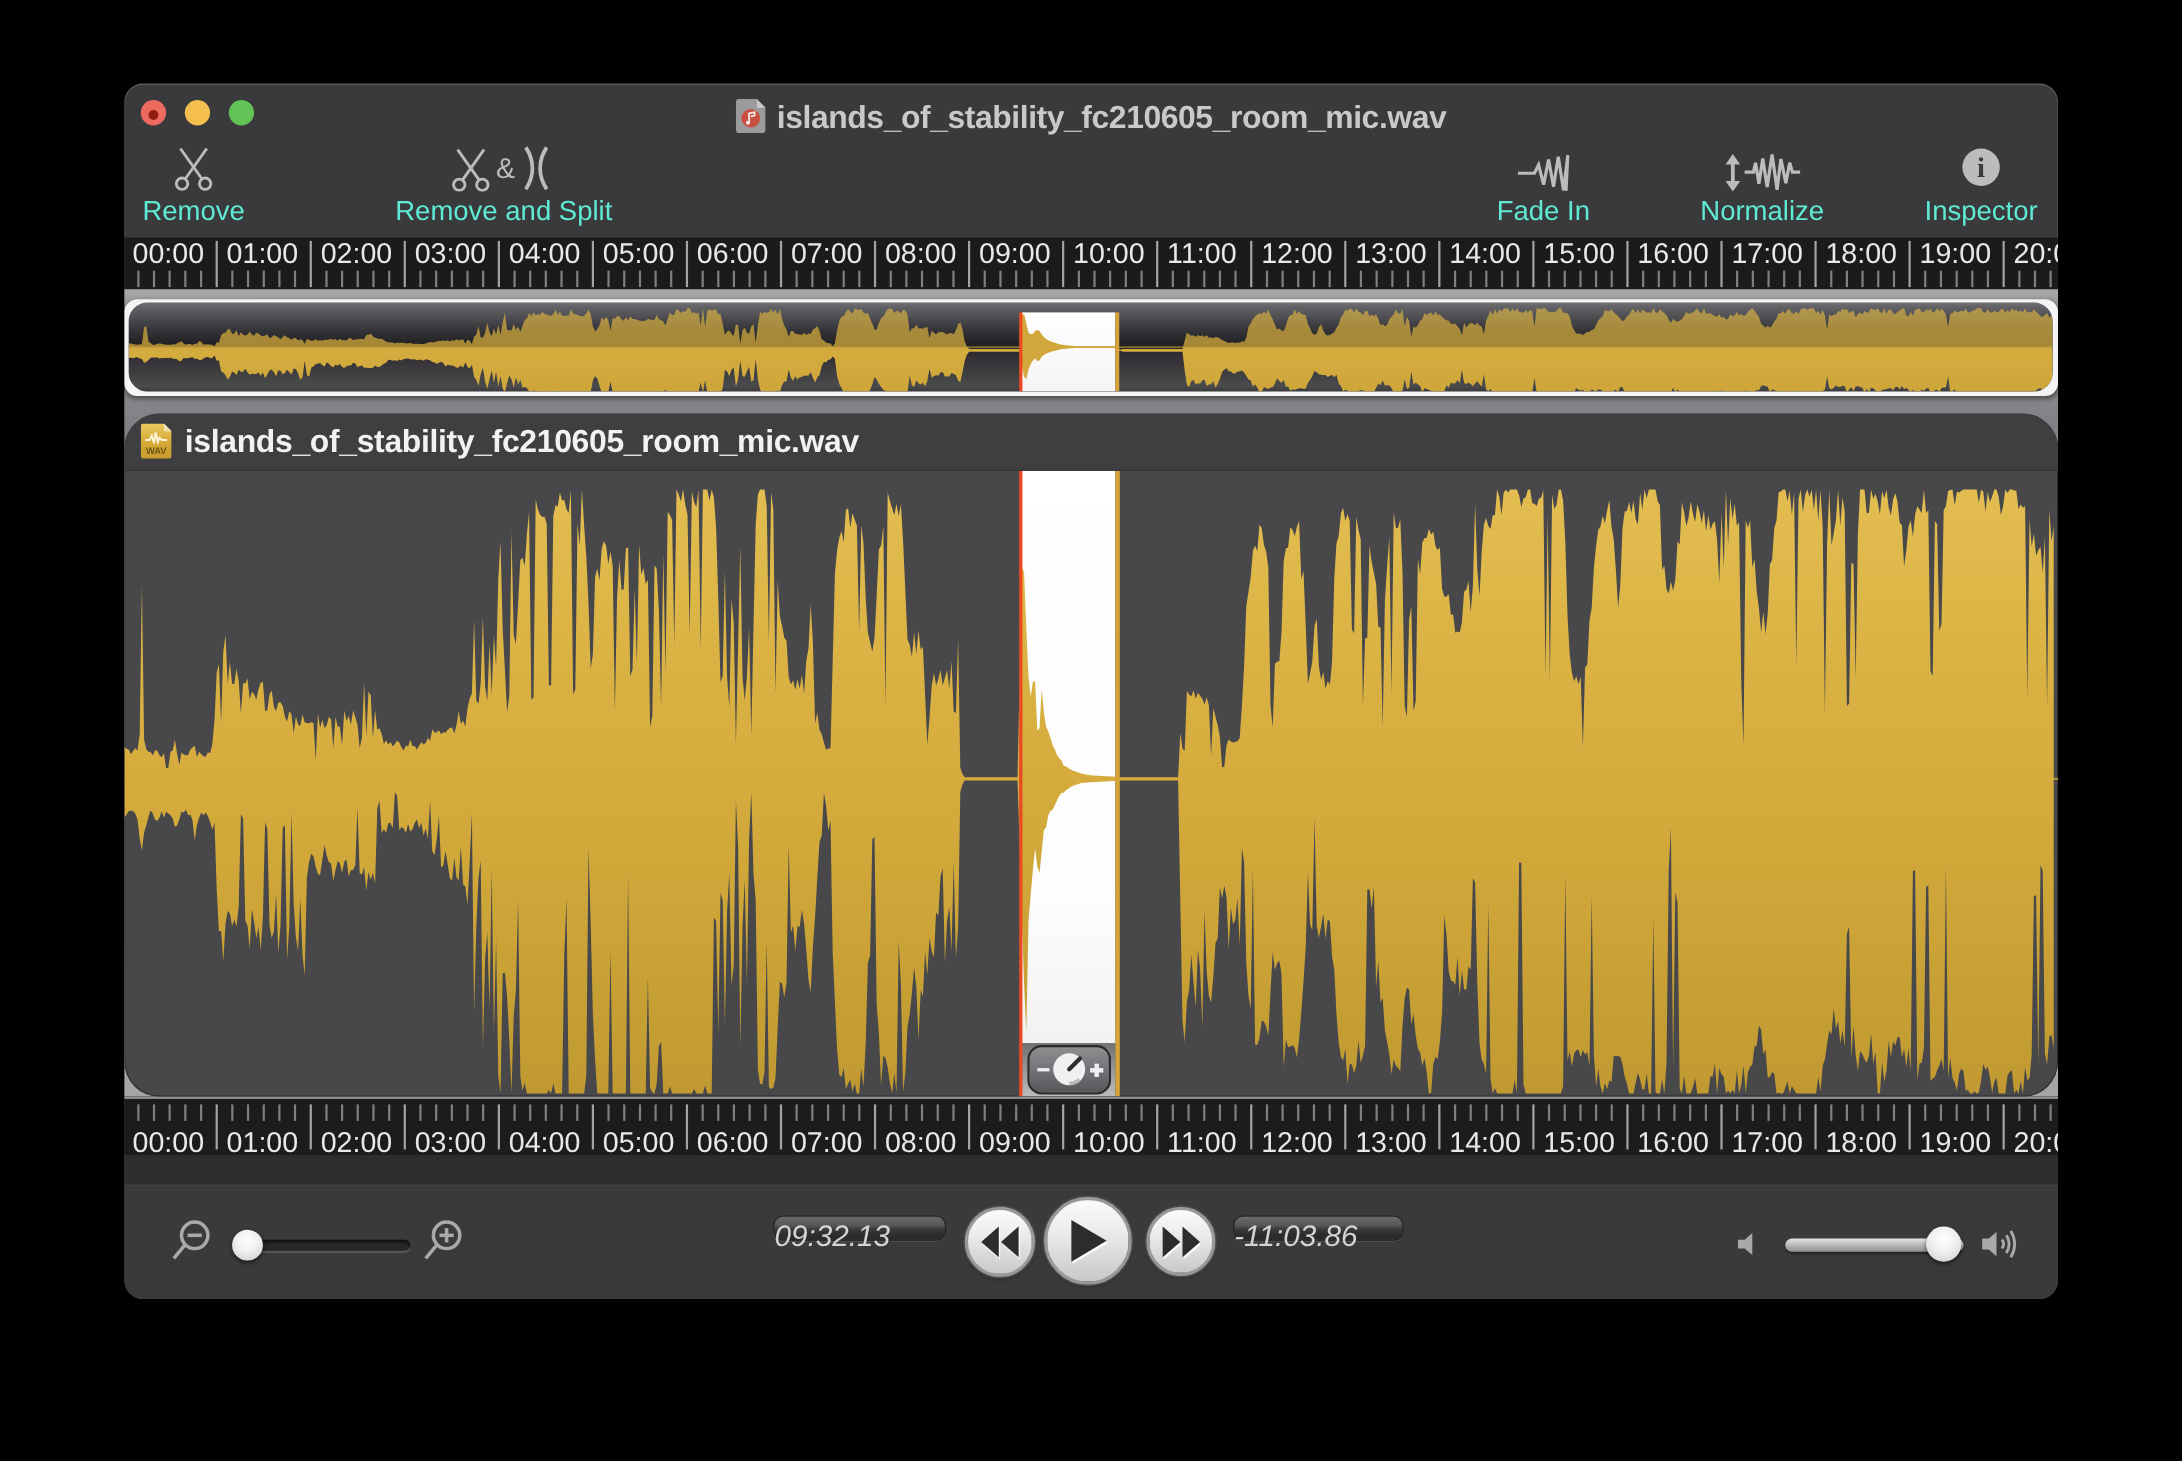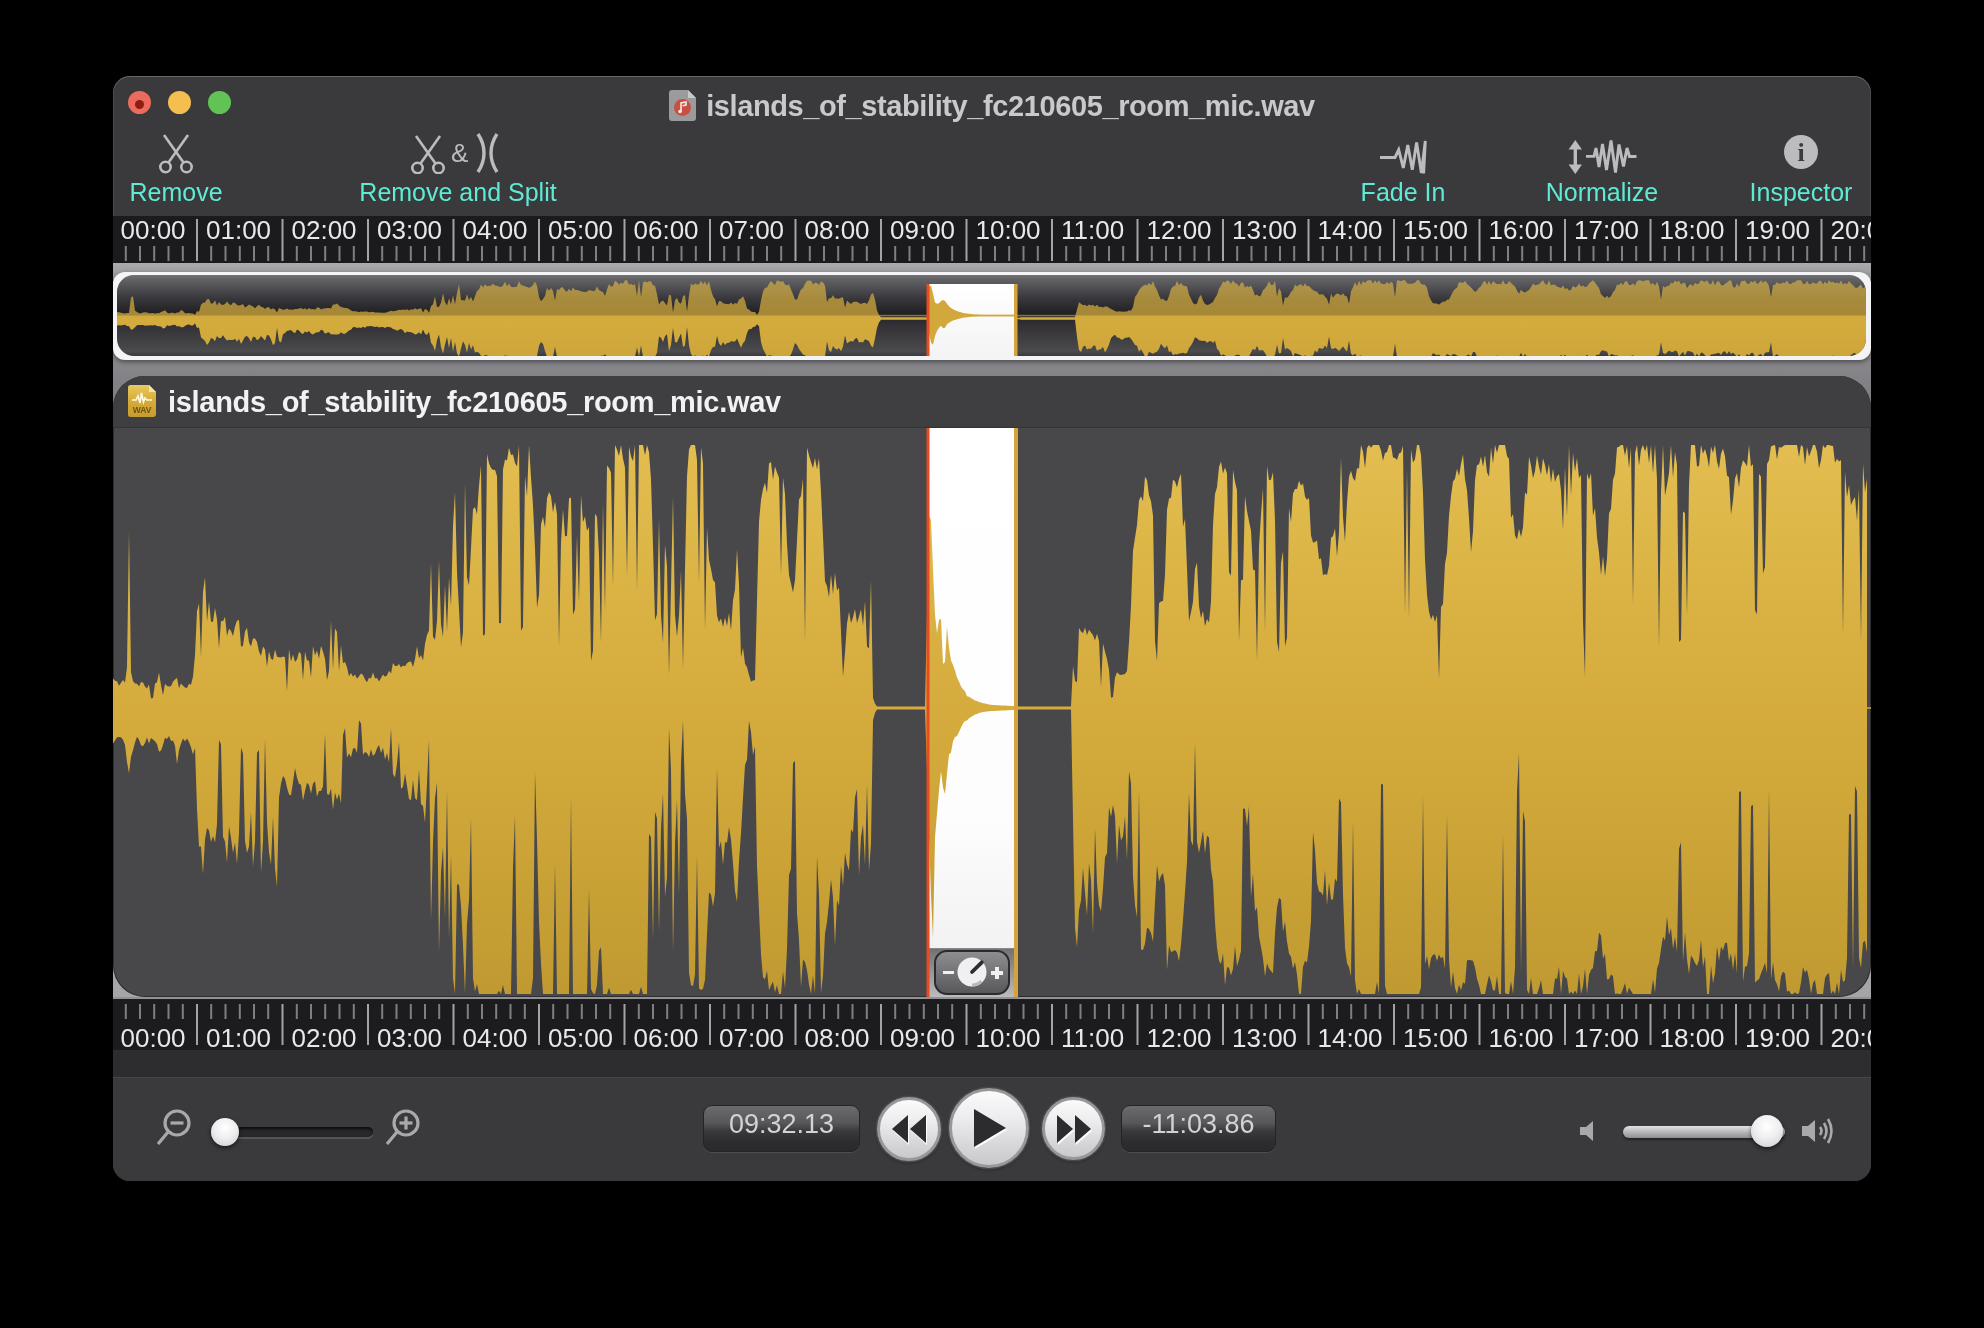--- a/index.html
+++ b/index.html
@@ -31,24 +31,24 @@
   border-bottom:1px solid #333336; }
 #phead .ic { position:absolute; left:15px; top:9px; }
 #phead .nm { position:absolute; left:55px; top:10px; font-size:29px; font-weight:bold; color:#f2f2f4; letter-spacing:-0.3px; }
 #wavebox { position:absolute; left:0; top:52px; width:1758px; height:569px; }
 #ruler-bot { position:absolute; left:0; top:921px; width:100%; height:53px; background:#1c1c1e;
   border-top:2px solid #929295; }
 #band2 { position:absolute; left:0; top:974px; width:100%; height:27px; background:#2d2d2f; }
 #footer { position:absolute; left:0; top:1001px; width:100%; height:104px; background:#3a3a3d;
   border-top:1px solid #454548; }
 .abs { position:absolute; }
-.display { position:absolute; height:47px; border-radius:9px; border:1px solid #242427;
+.display { position:absolute; height:23px; border-radius:9px; border:1px solid #242427;
   background:linear-gradient(180deg,#6b6b6e 0%,#57575a 38%,#3a3a3d 55%,#2d2d30 78%,#2a2a2d 100%);
-  color:#d3d3d6; font-size:27px; text-align:center; line-height:37px;
-  box-shadow:0 1px 0 rgba(255,255,255,0.10); }
+  color:#d3d3d6; font-size:27px; line-height:37px;
+  box-shadow:0 1px 0 rgba(255,255,255,0.10);font-style:italic; }
 .cbtn { position:absolute; border-radius:50%;
   background:linear-gradient(180deg,#fbfbfc 0%,#ebebed 40%,#d6d6d9 75%,#c9c9cc 100%);
   border:3px solid #98989b;
   box-shadow:0 0 0 1.5px #49494c, 0 2px 3px rgba(0,0,0,0.35);
   display:flex; align-items:center; justify-content:center; }
 .slider-track { position:absolute; background:#28282a; border-radius:5px;
   box-shadow: inset 0 2px 3px rgba(0,0,0,0.7), 0 2px 0 rgba(255,255,255,0.14); }
 .thumb { position:absolute; border-radius:50%;
   background:radial-gradient(circle at 50% 35%, #ffffff 0%, #efeff1 45%, #d8d8da 80%, #cfcfd1 100%);
   box-shadow:0 2px 4px rgba(0,0,0,0.55); }

